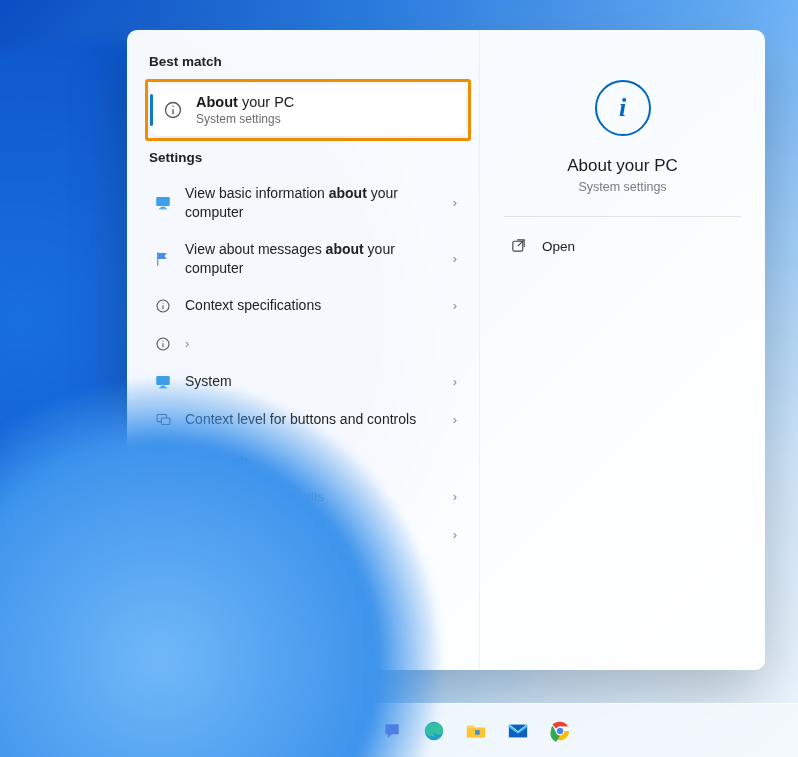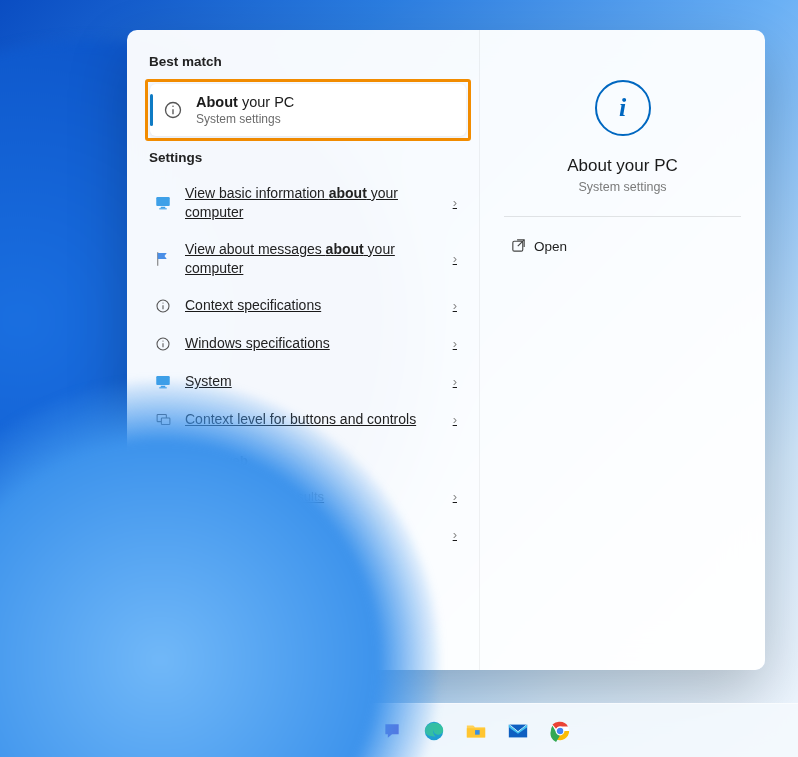--- a/index.html
+++ b/index.html
@@ -87,21 +87,20 @@
   .line-main{ font-size:14.5px; color:#1b1b1b; }
   .line-main b{ font-weight:600; }
   .line-sub{ font-size:12px; color:#6b6b6b; margin-top:2px;}
 
   .item-row{
     display:flex; align-items:center; gap:12px;
     padding:9px 14px 9px 8px;
     border-radius:6px;
     cursor:pointer;
     position:relative;
-    text-decoration:underline;
   }
   .item-text{ flex:1; font-size:14px; color:#222; line-height:1.35;}
   .item-text b{ font-weight:600;}
   .chev{
     color:#888; font-size:13px;
   }
   .mini-icon{
     width:20px; height:20px; display:flex; align-items:center; justify-content:center;
     font-size:15px;
   }
@@ -116,21 +115,21 @@
   }
   .big-circle span{
     font-family: Georgia, serif;
     font-weight:600; font-size:26px; color:#0067c0;
     font-style: italic;
   }
   .right-title{ font-size:17px; font-weight:400; color:#1b1b1b;}
   .right-sub{ font-size:12.5px; color:#7a7a7a; margin-top:4px;}
   .right-sep{ width:100%; height:1px; background:rgba(0,0,0,0.1); margin:22px 0 12px;}
   .open-row{
-    display:flex; align-items:center; gap:6px;
+    display:flex; align-items:center; gap:14px;
     width:100%; padding:8px 6px; border-radius:5px; cursor:pointer;
     font-size:13.5px; color:#222;
   }
   .open-icon-box{ width:18px;height:18px;}
 
   
   .taskbar{
     position:absolute; left:0; right:0; bottom:0; height:54px;
     background: rgba(243,248,253,0.92);
     backdrop-filter: blur(20px);
@@ -224,21 +223,20 @@
     </div>
 
     <div class="item-row">
       <span class="mini-icon">
         <svg width="16" height="16" viewBox="0 0 24 24" fill="none" stroke="#555" stroke-width="1.6">
             <circle cx="12" cy="12" r="9"></circle>
             <line x1="12" y1="11" x2="12" y2="17"></line>
             <circle cx="12" cy="7.5" r="0.9" fill="#555" stroke="none"></circle>
           </svg>
       </span>
-      <div class="item-text">Windows specifications</div>
       <span class="chev">›</span>
     </div>
 
     <div class="item-row">
       <span class="mini-icon">
         <svg width="18" height="18" viewBox="0 0 24 24">
             <rect x="3" y="4" width="18" height="12" rx="1.5" fill="#3ea0e8"></rect>
             <rect x="9" y="17" width="6" height="2" fill="#3ea0e8"></rect>
             <rect x="7" y="19" width="10" height="1.5" fill="#3ea0e8"></rect>
           </svg>

